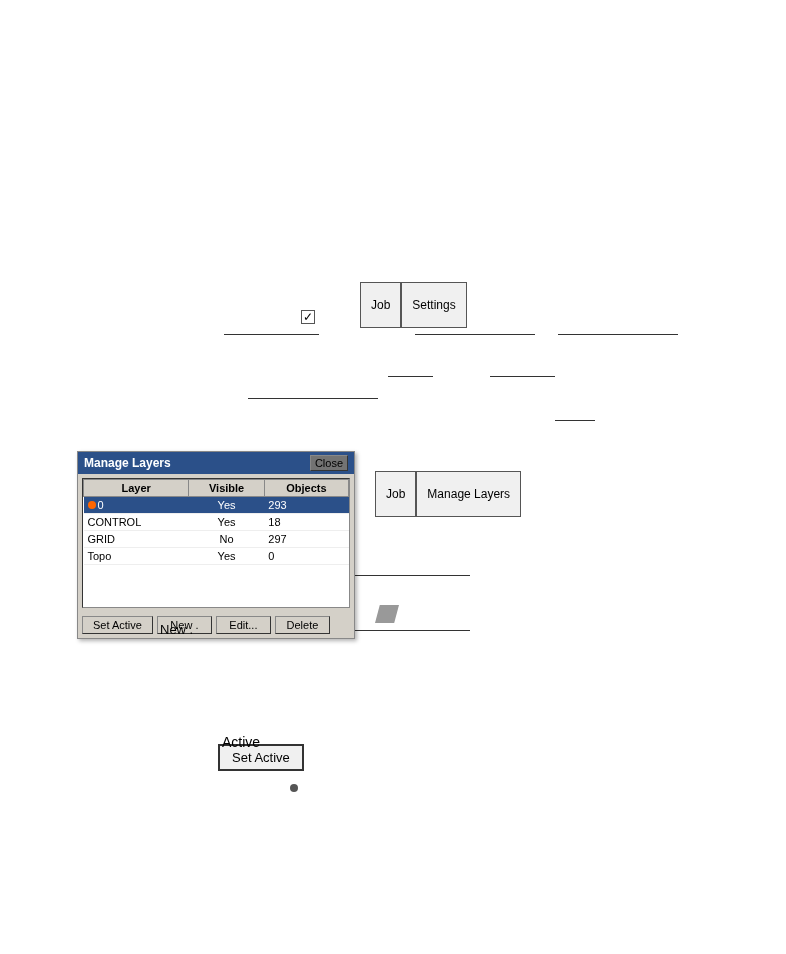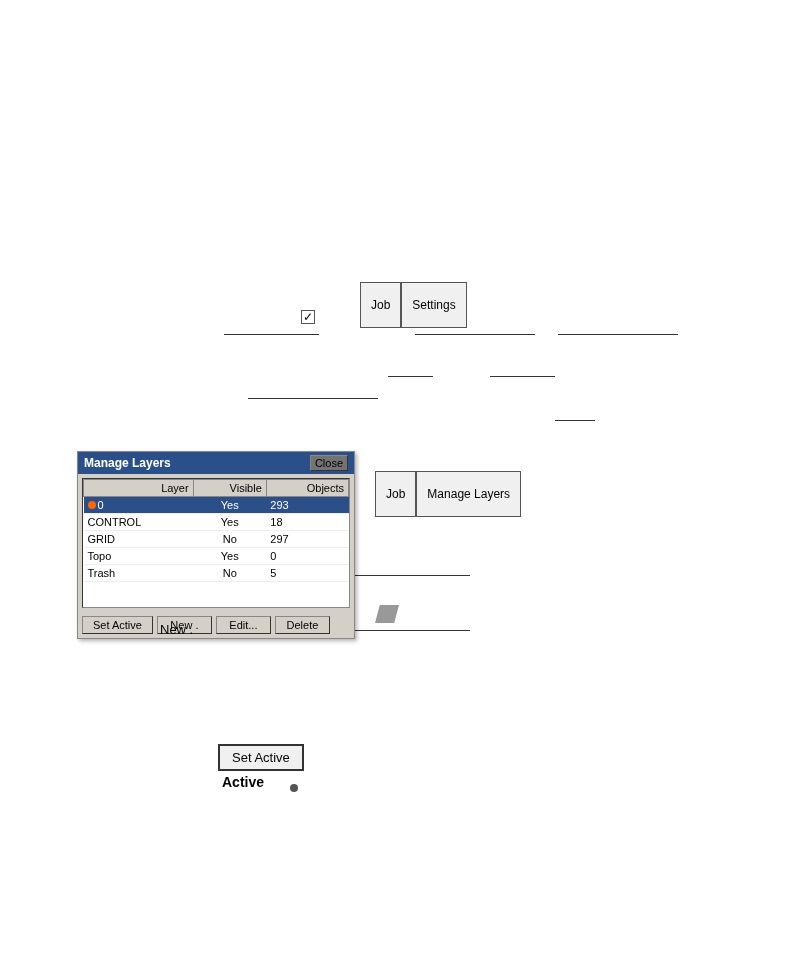--- a/index.html
+++ b/index.html
@@ -75,22 +75,22 @@
     }
     .dialog-table {
       width: 100%;
       border-collapse: collapse;
       font-size: 11px;
     }
     .dialog-table th {
       background: #d4d0c8;
       border: 1px solid #888;
       padding: 2px 4px;
-      text-align: right;
-      font-weight: normal;
+      text-align: center;
+      font-weight: bold;
     }
     .dialog-table td {
       padding: 2px 4px;
       border-bottom: 1px solid #eee;
     }
     .dialog-table .col-objects {
       text-align: left;
     }
     .row-active {
       background: #2b5089;
@@ -183,25 +183,24 @@
 
     .new-dot-label {
       position: absolute;
       top: 622px;
       left: 160px;
       font-size: 13px;
       color: #000;
     }
     .active-label {
       position: absolute;
-      top: 774px;
+      top: 734px;
       left: 222px;
       font-size: 14px;
       color: #000;
-      font-weight: bold;
     }
   </style>
 </head>
 <body>
 
 <div class="menu-bar-top">
   <button class="menu-btn">Job</button>
   <button class="menu-btn">Settings</button>
 </div>
 
@@ -246,25 +245,20 @@
           <tr>
             <td>GRID</td>
             <td style="text-align: center;">No</td>
             <td class="col-objects">297</td>
           </tr>
           <tr>
             <td>Topo</td>
             <td style="text-align: center;">Yes</td>
             <td class="col-objects">0</td>
           </tr>
-          <tr>
-            <td>Trash</td>
-            <td style="text-align: center;">No</td>
-            <td class="col-objects">5</td>
-          </tr>
         </tbody>
     </table>
   </div>
   <div class="dialog-footer">
     <button class="dialog-footer-btn">Set Active</button>
     <button class="dialog-footer-btn">New .</button>
     <button class="dialog-footer-btn">Edit...</button>
     <button class="dialog-footer-btn">Delete</button>
   </div>
 </div>

